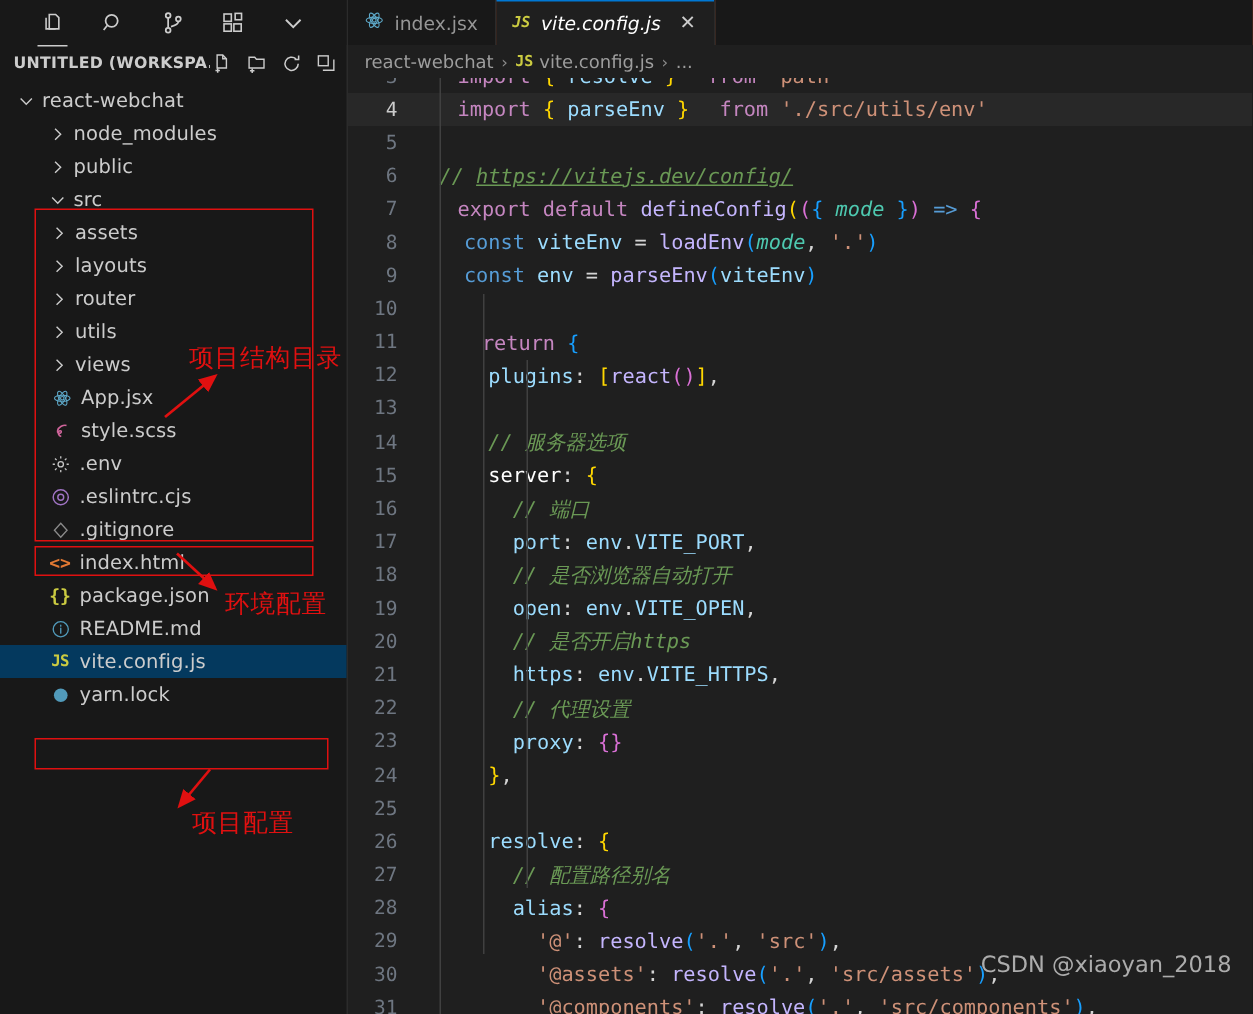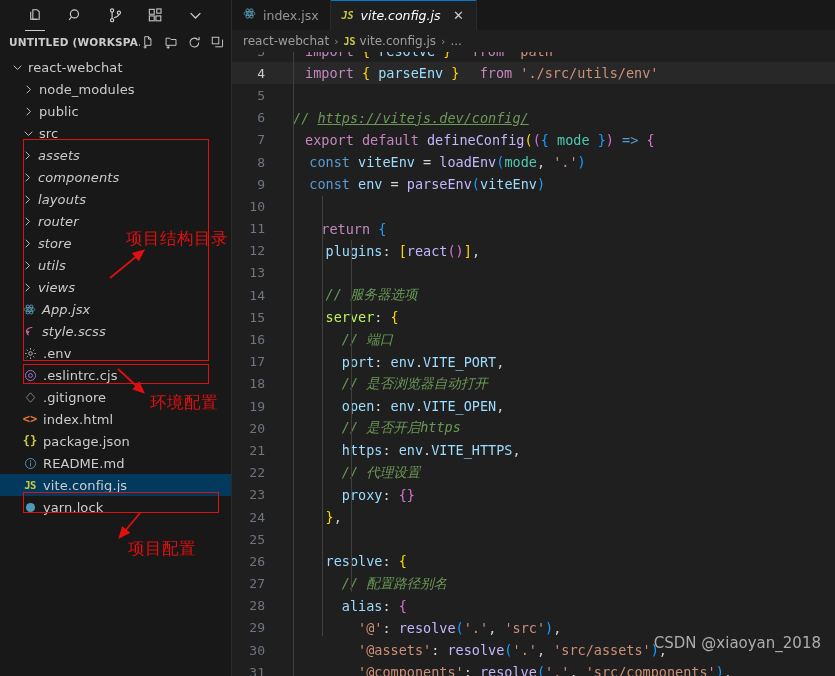--- a/index.html
+++ b/index.html
@@ -48,22 +48,22 @@
     white-space: nowrap; position: relative; cursor: default;
   }
   .row.selected { background: #04395e; }
   .chev { width: 14px; min-width:14px; display:flex; align-items:center; justify-content:center; color:#cccccc; }
   .chev svg { display:block; }
   .ficon { width: 18px; min-width:18px; display:flex; align-items:center; justify-content:center; margin-right:4px; }
   .lbl { font-size: 13px; color:#cccccc; letter-spacing:.1px; }
 
   
   .d0 { padding-left: 10px; }
-  .d1 { padding-left: 21px; }
-  .d2 { padding-left: 20px; font-style: italic; }
+  .d1 { padding-left: 31px; }
+  .d2 { padding-left: 32px; }
 
   
   .editor { flex: 1; height:676px; display:flex; flex-direction:column; background:#1f1f1f; position:relative;}
   .tabbar { height: 30px; background:#c2410c; display:flex; align-items:stretch; }
   .tab {
     display:flex; align-items:center; gap:7px;
     padding: 0 11px 0 11px; height:30px;
     font-size: 12.5px; color:#969696; background:#181818;
     border-right:1px solid #2b2b2b; position:relative;
   }
@@ -91,21 +91,21 @@
 
   
   .kw    { color:#c586c0;margin-left:12px; }
   .kw2   { color:#569cd6; }
   .fn    { color:#c4b5fd; }
   .str   { color:#ce9178; }
   .cmt   { color:#6a9955; font-style:italic; }
   .cmt-url { color:#6a9955; font-style:italic; text-decoration: underline;}
   .var   { color:#9cdcfe; }
   .prop  { color:#9cdcfe; }
-  .par   { color:#4ec9b0; }
+  .par   { color:#4ec9b0; font-style:italic; }
   .br1   { color:#ffd700; }
   .br2   { color:#da70d6; }
   .br3   { color:#179fff; }
   .plain { color:#d4d4d4; }
 
   
   .guide { position:absolute; width:1px; background:#404040; top:0; }
 
   
   .anno { position:absolute; pointer-events:none; }
@@ -242,48 +242,30 @@
           <span style="width: 4px;"></span>
           <span class="lbl">assets</span>
         </div>
         <div class="row d2">
           <span class="chev">
             <svg width="13" height="13" viewBox="0 0 16 16" fill="none" stroke="#cccccc" stroke-width="1.15">
               <path d="M5.8 3.4 10.4 8l-4.6 4.6"></path>
             </svg>
           </span>
           <span style="width: 4px;"></span>
-          <span class="lbl">components</span>
-        </div>
-        <div class="row d2">
-          <span class="chev">
-            <svg width="13" height="13" viewBox="0 0 16 16" fill="none" stroke="#cccccc" stroke-width="1.15">
-              <path d="M5.8 3.4 10.4 8l-4.6 4.6"></path>
-            </svg>
-          </span>
-          <span style="width: 4px;"></span>
           <span class="lbl">layouts</span>
         </div>
         <div class="row d2">
           <span class="chev">
             <svg width="13" height="13" viewBox="0 0 16 16" fill="none" stroke="#cccccc" stroke-width="1.15">
               <path d="M5.8 3.4 10.4 8l-4.6 4.6"></path>
             </svg>
           </span>
           <span style="width: 4px;"></span>
           <span class="lbl">router</span>
-        </div>
-        <div class="row d2">
-          <span class="chev">
-            <svg width="13" height="13" viewBox="0 0 16 16" fill="none" stroke="#cccccc" stroke-width="1.15">
-              <path d="M5.8 3.4 10.4 8l-4.6 4.6"></path>
-            </svg>
-          </span>
-          <span style="width: 4px;"></span>
-          <span class="lbl">store</span>
         </div>
         <div class="row d2">
           <span class="chev">
             <svg width="13" height="13" viewBox="0 0 16 16" fill="none" stroke="#cccccc" stroke-width="1.15">
               <path d="M5.8 3.4 10.4 8l-4.6 4.6"></path>
             </svg>
           </span>
           <span style="width: 4px;"></span>
           <span class="lbl">utils</span>
         </div>
@@ -472,21 +454,21 @@
           <span class="ctext"></span>
         </div>
 
         <div class="cline">
           <span class="gutter">14</span>
           <span class="ctext"><span class="plain">    </span><span class="cmt">// 服务器选项</span></span>
         </div>
 
         <div class="cline">
           <span class="gutter">15</span>
-          <span class="ctext"><span class="plain">    </span><span class="prop" style="color:#bef264">server</span><span class="plain">: </span><span class="br1">{</span></span>
+          <span class="ctext"><span class="plain">    </span><span class="prop" style="color:#ffffff">server</span><span class="plain">: </span><span class="br1">{</span></span>
         </div>
 
         <div class="cline">
           <span class="gutter">16</span>
           <span class="ctext"><span class="plain">      </span><span class="cmt">// 端口</span></span>
         </div>
 
         <div class="cline">
           <span class="gutter">17</span>
           <span class="ctext"><span class="plain">      </span><span class="prop">port</span><span class="plain">: </span><span class="var">env</span><span class="plain">.</span><span class="prop">VITE_PORT</span><span class="plain">,</span></span>

